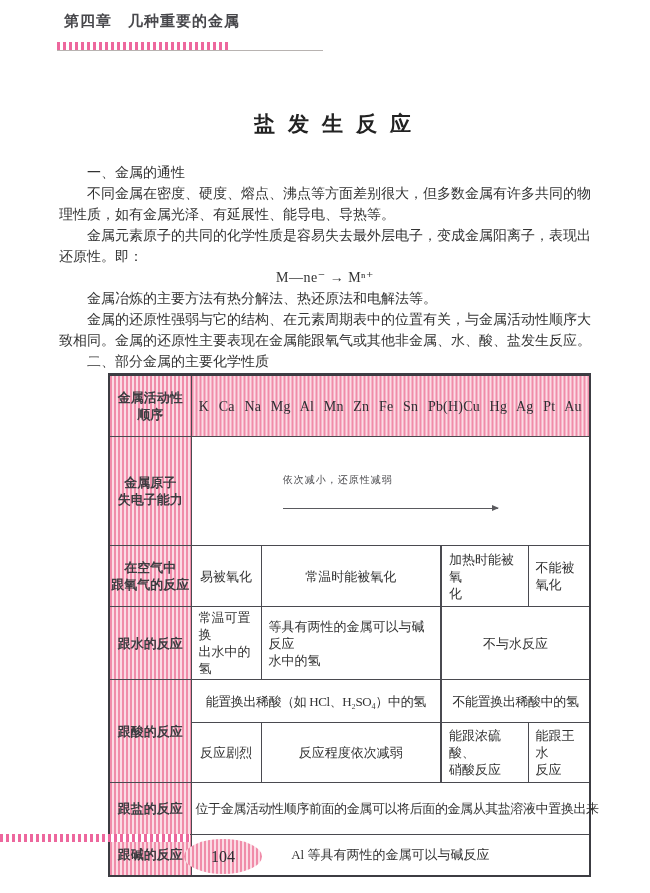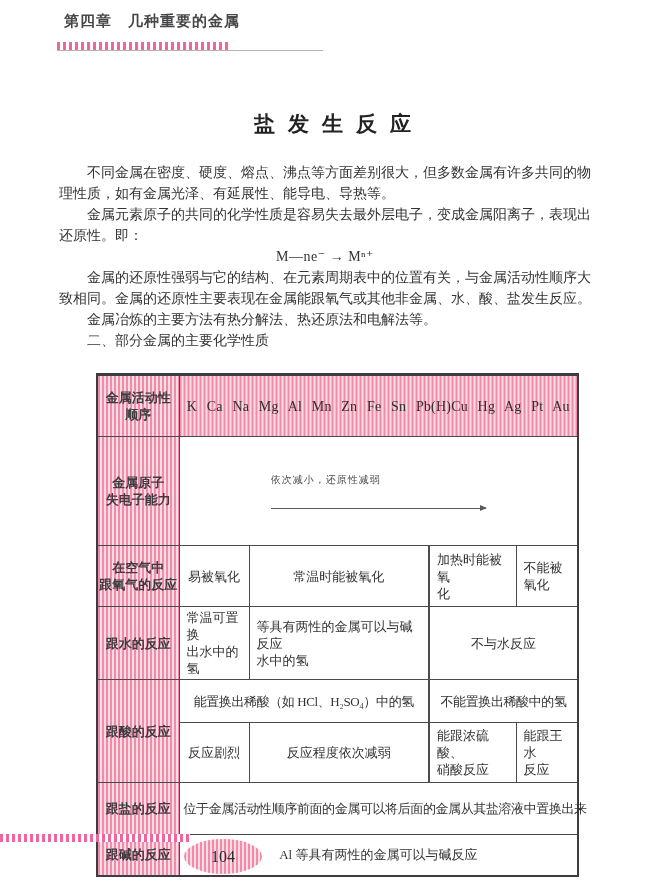--- a/index.html
+++ b/index.html
@@ -33,21 +33,21 @@
   }
   
   .body-text{
     position:absolute; left:59px; top:162px; width:532px;
     font-size:14px; line-height:21px; text-align:justify; color:#333;
   }
   .body-text p{text-indent:2em;}
   .body-text p.formula{text-indent:0; text-align:center; letter-spacing:.5px;}
   
   table.summary-table{
-    position:absolute; left:96px; top:373px; width:481px;
+    position:absolute; left:108px; top:373px; width:481px;
     border-collapse:collapse; table-layout:fixed;
     font-size:13px; line-height:17px; color:var(--table-text,#333);
     border:2px solid #3c3c42; border-top-width:3px;
   }
   .summary-table th,.summary-table td{
     border:1px solid var(--border,#4a4a50);
     vertical-align:middle; text-align:center;
     padding:2px 4px; white-space:pre-line;
   }
   .summary-table th{
@@ -94,25 +94,26 @@
 
 <div class="page">
 
   <div class="chapter-header">第四章　几种重要的金属</div>
   <div class="deco-bar"></div>
   <div class="deco-line"></div>
 
   <div class="doc-title">盐发生反应</div>
 
   <div class="body-text">
+    <p>一、金属的通性</p>
     <p>不同金属在密度、硬度、熔点、沸点等方面差别很大，但多数金属有许多共同的物理性质，如有金属光泽、有延展性、能导电、导热等。</p>
     <p>金属元素原子的共同的化学性质是容易失去最外层电子，变成金属阳离子，表现出还原性。即：</p>
     <p class="formula">M—ne⁻ → Mⁿ⁺</p>
+    <p>金属冶炼的主要方法有热分解法、热还原法和电解法等。</p>
     <p>金属的还原性强弱与它的结构、在元素周期表中的位置有关，与金属活动性顺序大致相同。金属的还原性主要表现在金属能跟氧气或其他非金属、水、酸、盐发生反应。</p>
-    <p>金属冶炼的主要方法有热分解法、热还原法和电解法等。</p>
     <p>二、部分金属的主要化学性质</p>
   </div>
 
   <table class="summary-table">
     <colgroup>
       <col style="width:82px">
         <col style="width:70px">
         <col style="width:180px">
       <col style="width:87px">
         <col style="width:62px">

